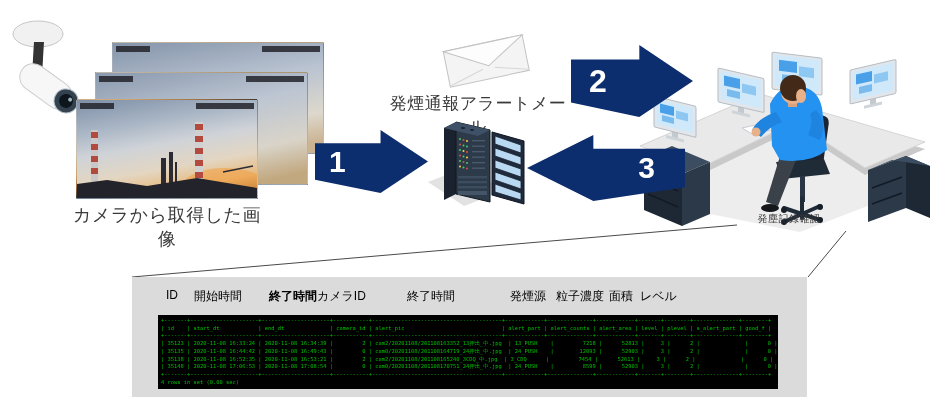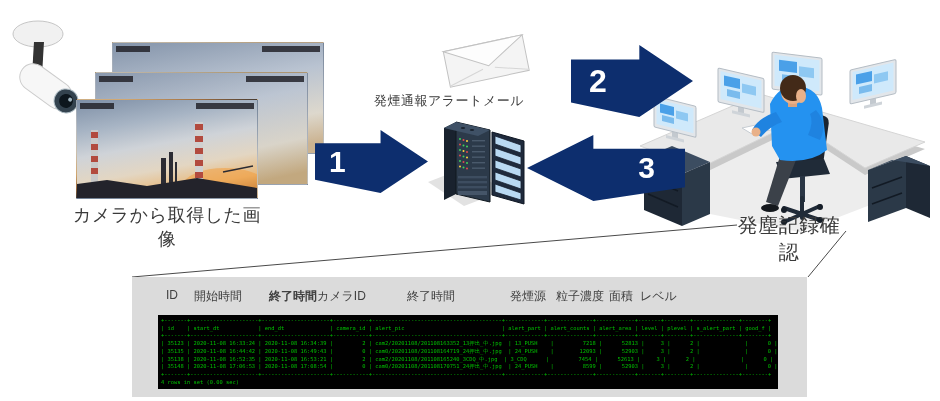--- a/index.html
+++ b/index.html
@@ -13,35 +13,35 @@
   .photo.mid{left:95px;top:72px;width:213px;height:113px;z-index:2;
     background:linear-gradient(168deg,#8a99ae 0%,#bcc5d2 38%,#d9d4c9 70%,#c2a87f 92%);}
   .photo.front{left:76px;top:99px;width:182px;height:100px;z-index:3;
     background:linear-gradient(170deg,#7e8fa6 0%,#a7b4c4 25%,#cfd3d8 45%,#e3d6c2 65%,#e8b87a 82%,#b07a48 92%,#4a4038 100%);}
   .ts-l,.ts-r{position:absolute;top:3px;height:6px;background:rgba(35,35,42,0.85);}
   .ts-l{left:3px;width:34px;}
   .ts-r{right:3px;width:58px;}
   
   .caption{position:absolute;color:#3a3a3a;text-align:center;letter-spacing:0.5px;}
   #caption-camera{left:72px;top:203px;width:190px;font-size:18px;}
-  #caption-email{left:357px;top:92px;width:184px;font-size:13px;}
+  #caption-email{left:386px;top:92px;width:184px;font-size:17px;}
   #caption-server{left:390px;top:203px;width:155px;font-size:14px;}
-  #caption-desk{left:731px;top:212px;width:116px;font-size:20px;}
+  #caption-desk{left:731px;top:212px;width:116px;font-size:10px;}
   
   .block-arrow{position:absolute;display:flex;align-items:center;background:#0d2e6e;
     color:#ffffff;font-weight:bold;z-index:4;}
   #arrow-1{left:315px;top:130px;width:99px;height:63px;font-size:30px;padding-left:14px;
     clip-path:polygon(0 21%,58% 21%,58% 0,100% 50%,58% 100%,0 79%);}
   #arrow-2{left:571px;top:45px;width:104px;height:72px;font-size:32px;padding-left:18px;
     clip-path:polygon(0 20%,56% 20%,56% 0,100% 50%,56% 100%,0 80%);}
   #arrow-3{left:527px;top:135px;width:158px;height:66px;font-size:30px;justify-content:flex-end;padding-right:30px;box-sizing:border-box;
     clip-path:polygon(100% 21%,42% 21%,42% 0,0 50%,42% 100%,100% 79%);}
   
   #panel{position:absolute;left:132px;top:277px;width:675px;height:120px;background:#dbdbdb;z-index:5;}
-  .colhead{position:absolute;top:11px;font-size:12px;color:#404040;white-space:nowrap;}
+  .colhead{position:absolute;top:11px;font-size:12px;color:#000000;white-space:nowrap;}
   .h0{left:34px;} .h1{left:62px;} .h2{left:137px;font-weight:bold;} .h3{left:185px;} .h4{left:275px;}
   .h5{left:378px;} .h6{left:424px;} .h7{left:477px;} .h8{left:508px;}
   #terminal{position:absolute;left:26px;top:38px;width:620px;height:74px;background:#000000;
     overflow:hidden;box-sizing:border-box;padding:2px 3px;}
   #terminal pre{margin:0;font-family:"DejaVu Sans Mono","Liberation Mono",monospace;
     font-size:5.4px;line-height:7.7px;color:#00c000;white-space:pre;}
   svg{display:block;}
 </style>
 </head>
 <body>

